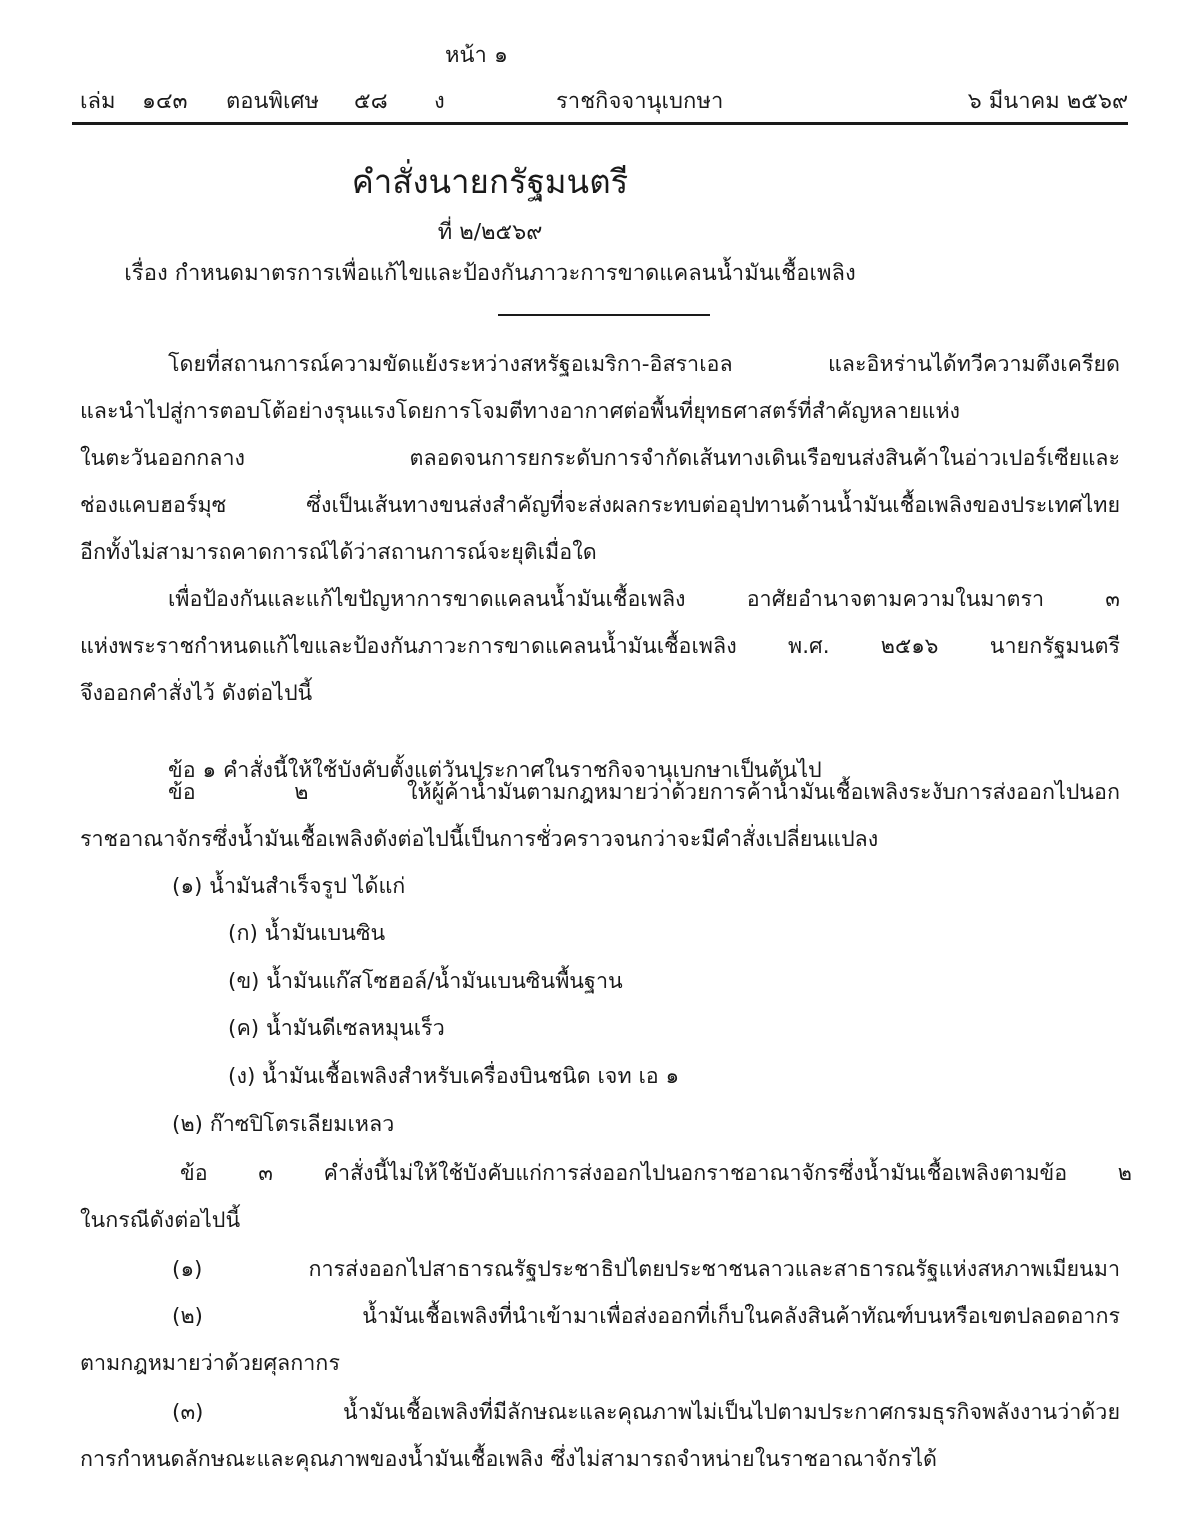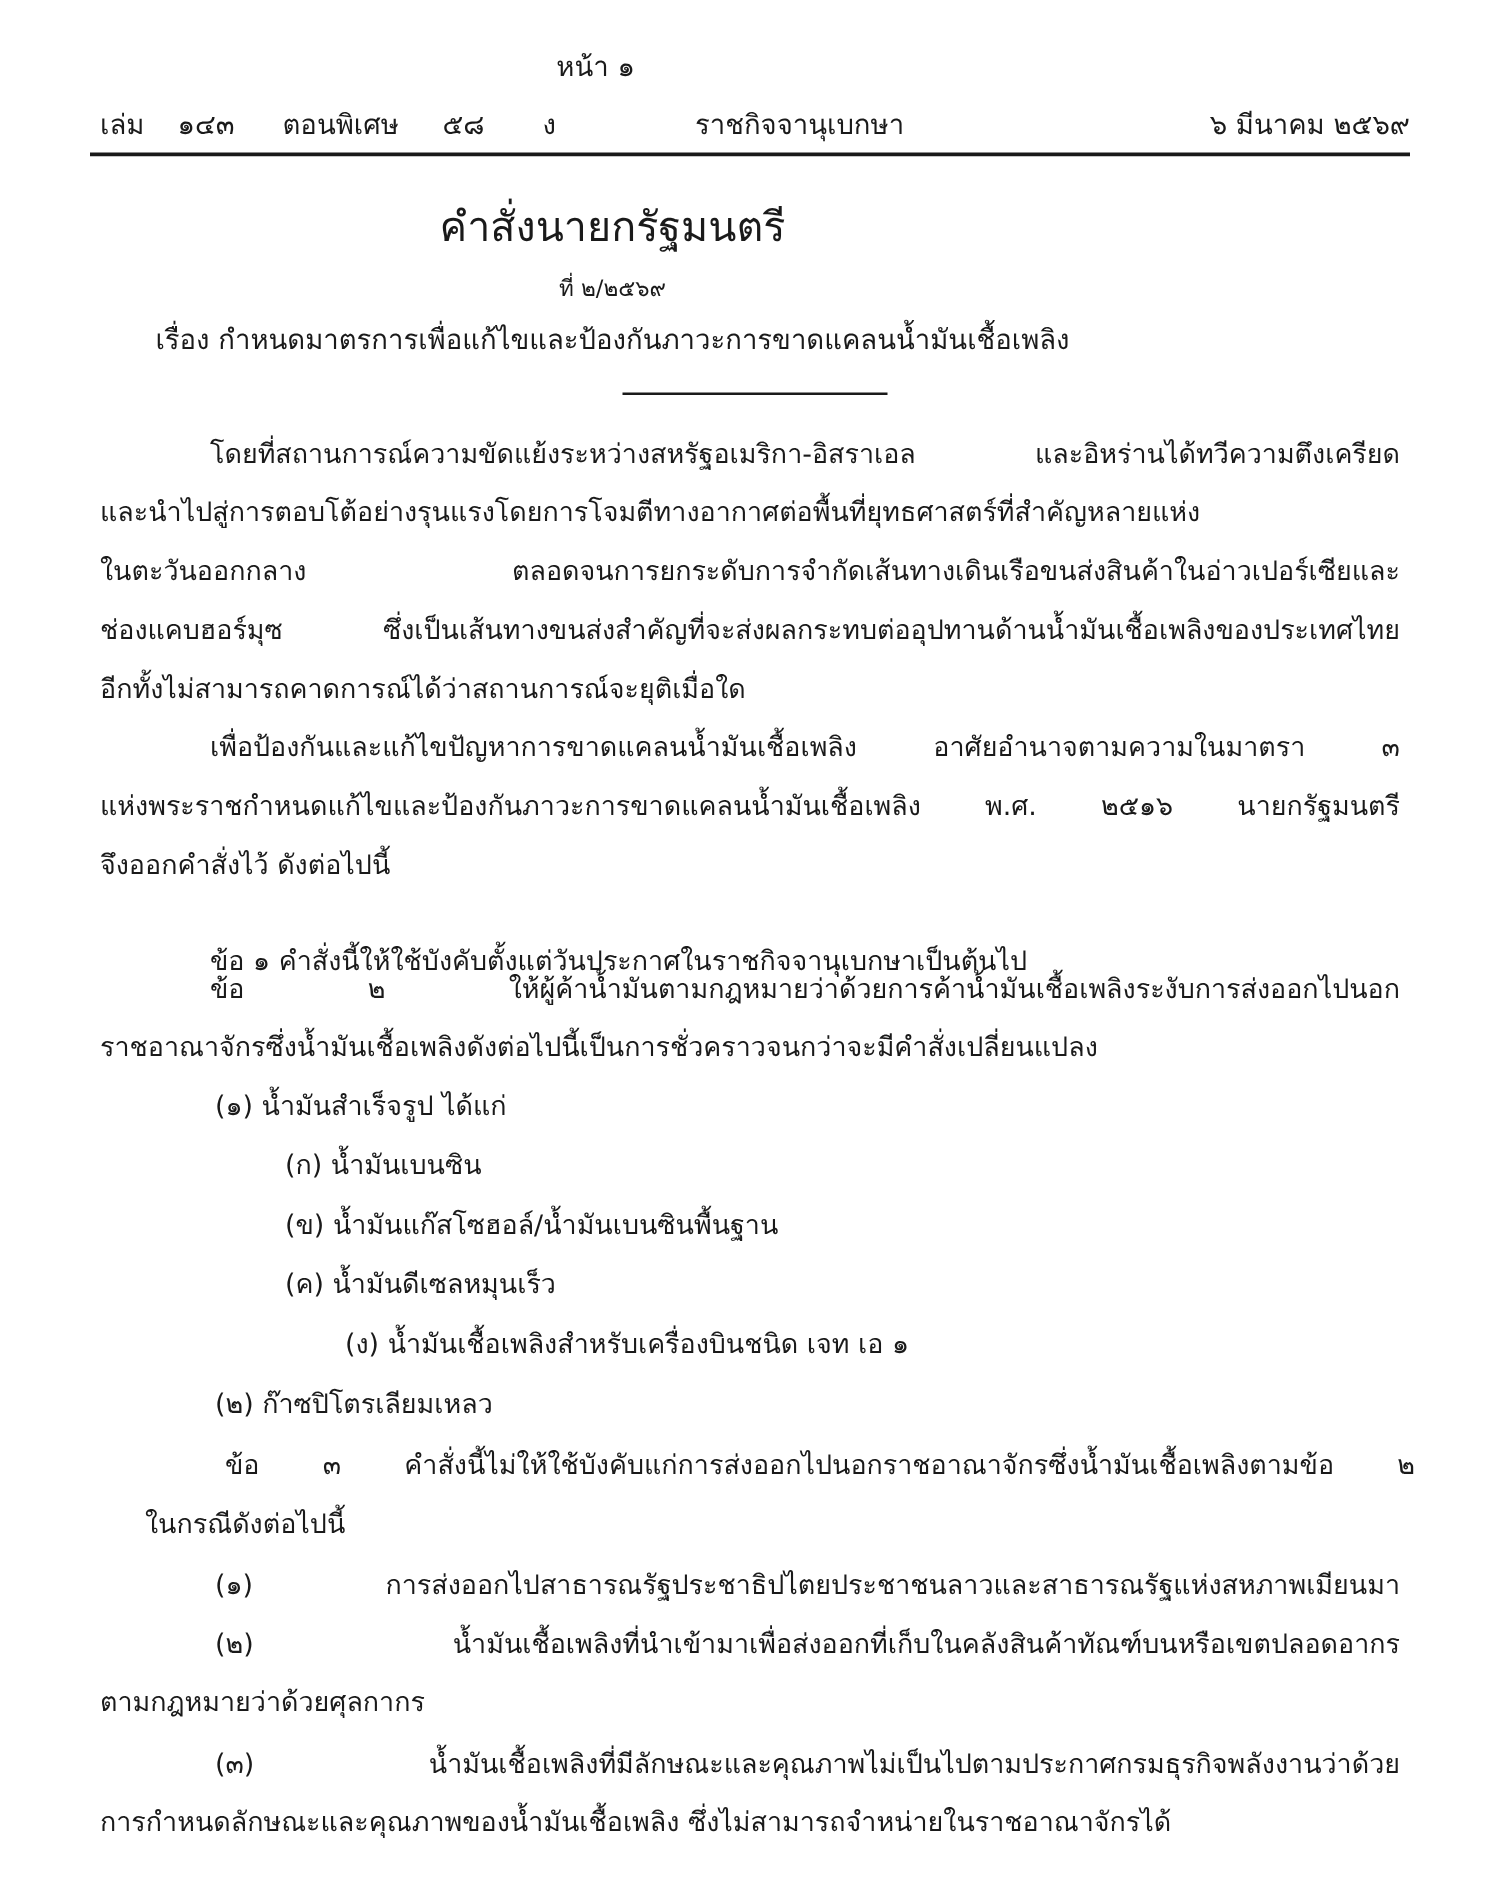--- a/index.html
+++ b/index.html
@@ -6,21 +6,21 @@
   body {
     width: 1200px; height: 1522px; position: relative; overflow: hidden;
     font-family: "DejaVu Sans", "Liberation Sans", sans-serif;
     color: #1a1a1a;
   }
   .abs { position: absolute; white-space: nowrap; }
   .hdr { font-size: 22px; line-height: 30px; }
   .rule-top { position: absolute; left: 72px; top: 122px; width: 1056px; height: 3px; background: #1a1a1a; }
   .title { position: absolute; left: 4px; width: 972px; text-align: center; }
   .t-main { top: 160px; font-size: 33px; line-height: 44px; }
-  .t-no { top: 216px; font-size: 18px; line-height: 32px; }
+  .t-no { top: 216px; font-size: 22px; line-height: 32px; }
   .t-subj { top: 257px; font-size: 22px; line-height: 32px; }
   .rule-mid { position: absolute; left: 498px; top: 314px; width: 212px; height: 2px; background: #1a1a1a; }
   .ln { position: absolute; font-size: 21.5px; line-height: 32px; white-space: nowrap; }
   .just { left: 80px; width: 1040px; text-align: justify; text-align-last: justify; }
   .ind { left: 168px; width: 952px; text-align: justify; text-align-last: justify; }
   .left { left: 80px; }
   .left-ind { left: 168px; }
   .sub1 { left: 172px; }
   .sub2 { left: 228px; }
 </style>
@@ -56,23 +56,23 @@
 
 <div class="ln left-ind" style="top:742px;margin-top:12px;">ข้อ  ๑  คำสั่งนี้ให้ใช้บังคับตั้งแต่วันประกาศในราชกิจจานุเบกษาเป็นต้นไป</div>
 
 <div class="ln ind" style="top:776px;">ข้อ  ๒  ให้ผู้ค้าน้ำมันตามกฎหมายว่าด้วยการค้าน้ำมันเชื้อเพลิงระงับการส่งออกไปนอก</div>
 <div class="ln left" style="top:823px;">ราชอาณาจักรซึ่งน้ำมันเชื้อเพลิงดังต่อไปนี้เป็นการชั่วคราวจนกว่าจะมีคำสั่งเปลี่ยนแปลง</div>
 
 <div class="ln sub1" style="top:870px;">(๑)  น้ำมันสำเร็จรูป  ได้แก่</div>
 <div class="ln sub2" style="top:917px;">(ก)  น้ำมันเบนซิน</div>
 <div class="ln sub2" style="top:965px;">(ข)  น้ำมันแก๊สโซฮอล์/น้ำมันเบนซินพื้นฐาน</div>
 <div class="ln sub2" style="top:1012px;">(ค)  น้ำมันดีเซลหมุนเร็ว</div>
-<div class="ln sub2" style="top:1060px;margin-left:48px;">(ง)  น้ำมันเชื้อเพลิงสำหรับเครื่องบินชนิด  เจท  เอ  ๑</div>
+<div class="ln sub2" style="top:1060px;">(ง)  น้ำมันเชื้อเพลิงสำหรับเครื่องบินชนิด  เจท  เอ  ๑</div>
 <div class="ln sub1" style="top:1108px;">(๒)  ก๊าซปิโตรเลียมเหลว</div>
 
 <div class="ln ind" style="top:1157px;margin-left:12px;">ข้อ  ๓  คำสั่งนี้ไม่ให้ใช้บังคับแก่การส่งออกไปนอกราชอาณาจักรซึ่งน้ำมันเชื้อเพลิงตามข้อ ๒</div>
-<div class="ln left" style="top:1204px;margin-left:36px;">ในกรณีดังต่อไปนี้</div>
+<div class="ln left" style="top:1204px;">ในกรณีดังต่อไปนี้</div>
 
 <div class="ln ind" style="left:172px;width:948px;top:1253px;">(๑)  การส่งออกไปสาธารณรัฐประชาธิปไตยประชาชนลาวและสาธารณรัฐแห่งสหภาพเมียนมา</div>
 <div class="ln ind" style="left:172px;width:948px;top:1300px;">(๒)  น้ำมันเชื้อเพลิงที่นำเข้ามาเพื่อส่งออกที่เก็บในคลังสินค้าทัณฑ์บนหรือเขตปลอดอากร</div>
 <div class="ln left" style="top:1347px;">ตามกฎหมายว่าด้วยศุลกากร</div>
 <div class="ln ind" style="left:172px;width:948px;top:1396px;">(๓)  น้ำมันเชื้อเพลิงที่มีลักษณะและคุณภาพไม่เป็นไปตามประกาศกรมธุรกิจพลังงานว่าด้วย</div>
 <div class="ln left" style="top:1443px;">การกำหนดลักษณะและคุณภาพของน้ำมันเชื้อเพลิง  ซึ่งไม่สามารถจำหน่ายในราชอาณาจักรได้</div>
 
 </body></html>

